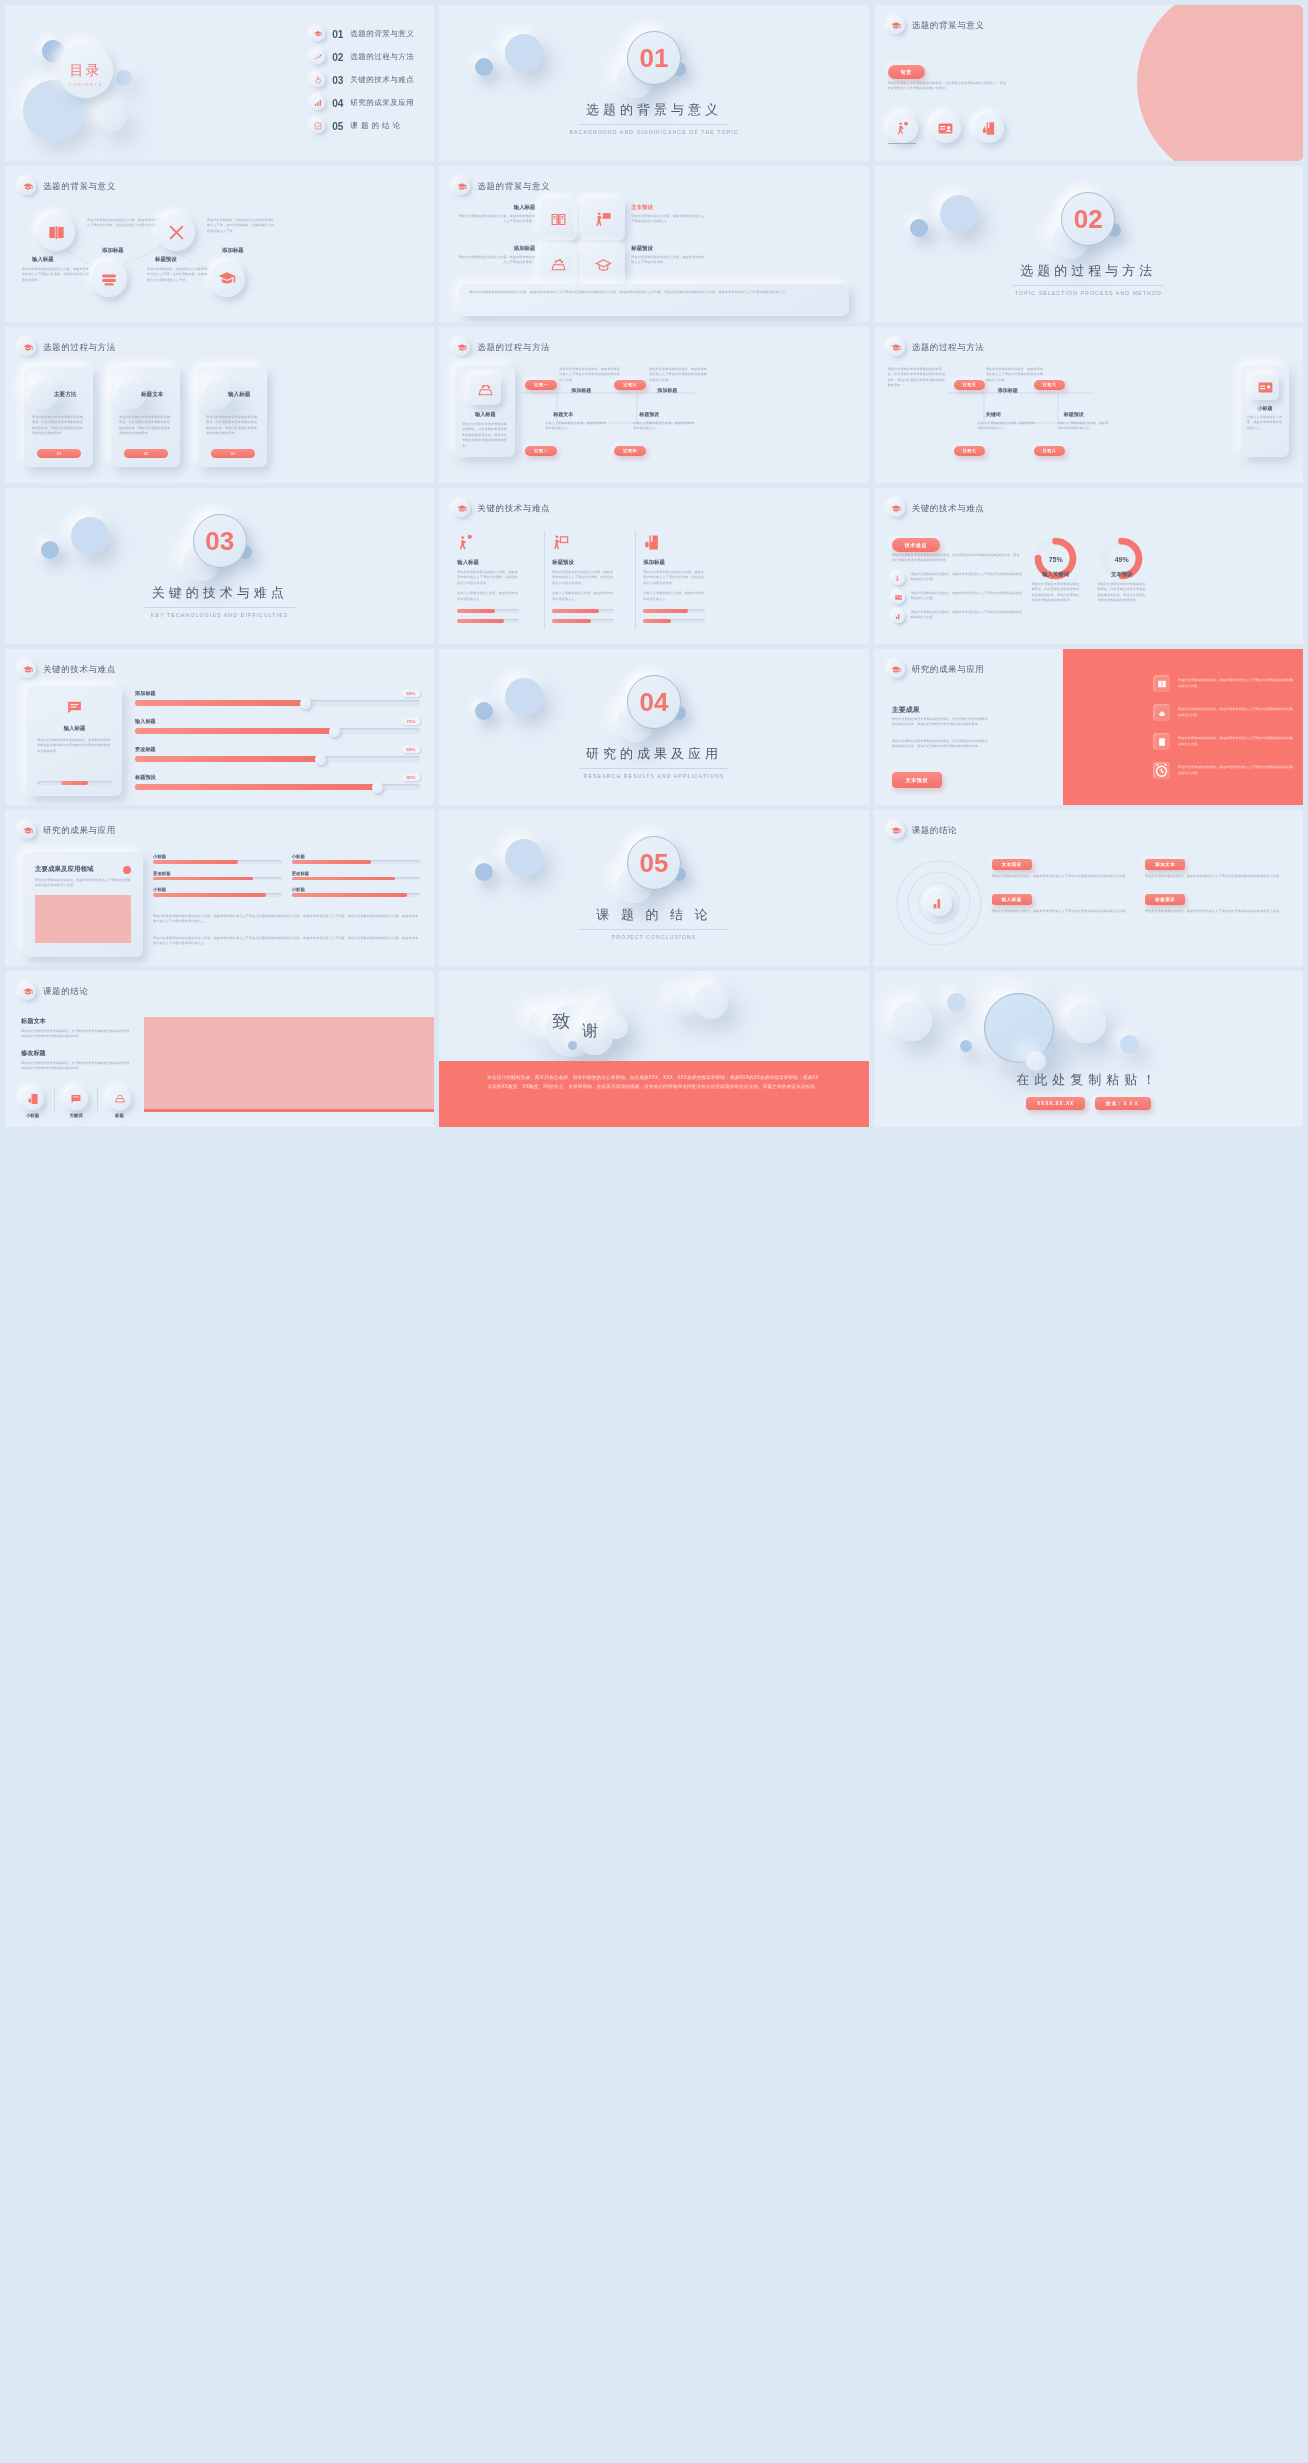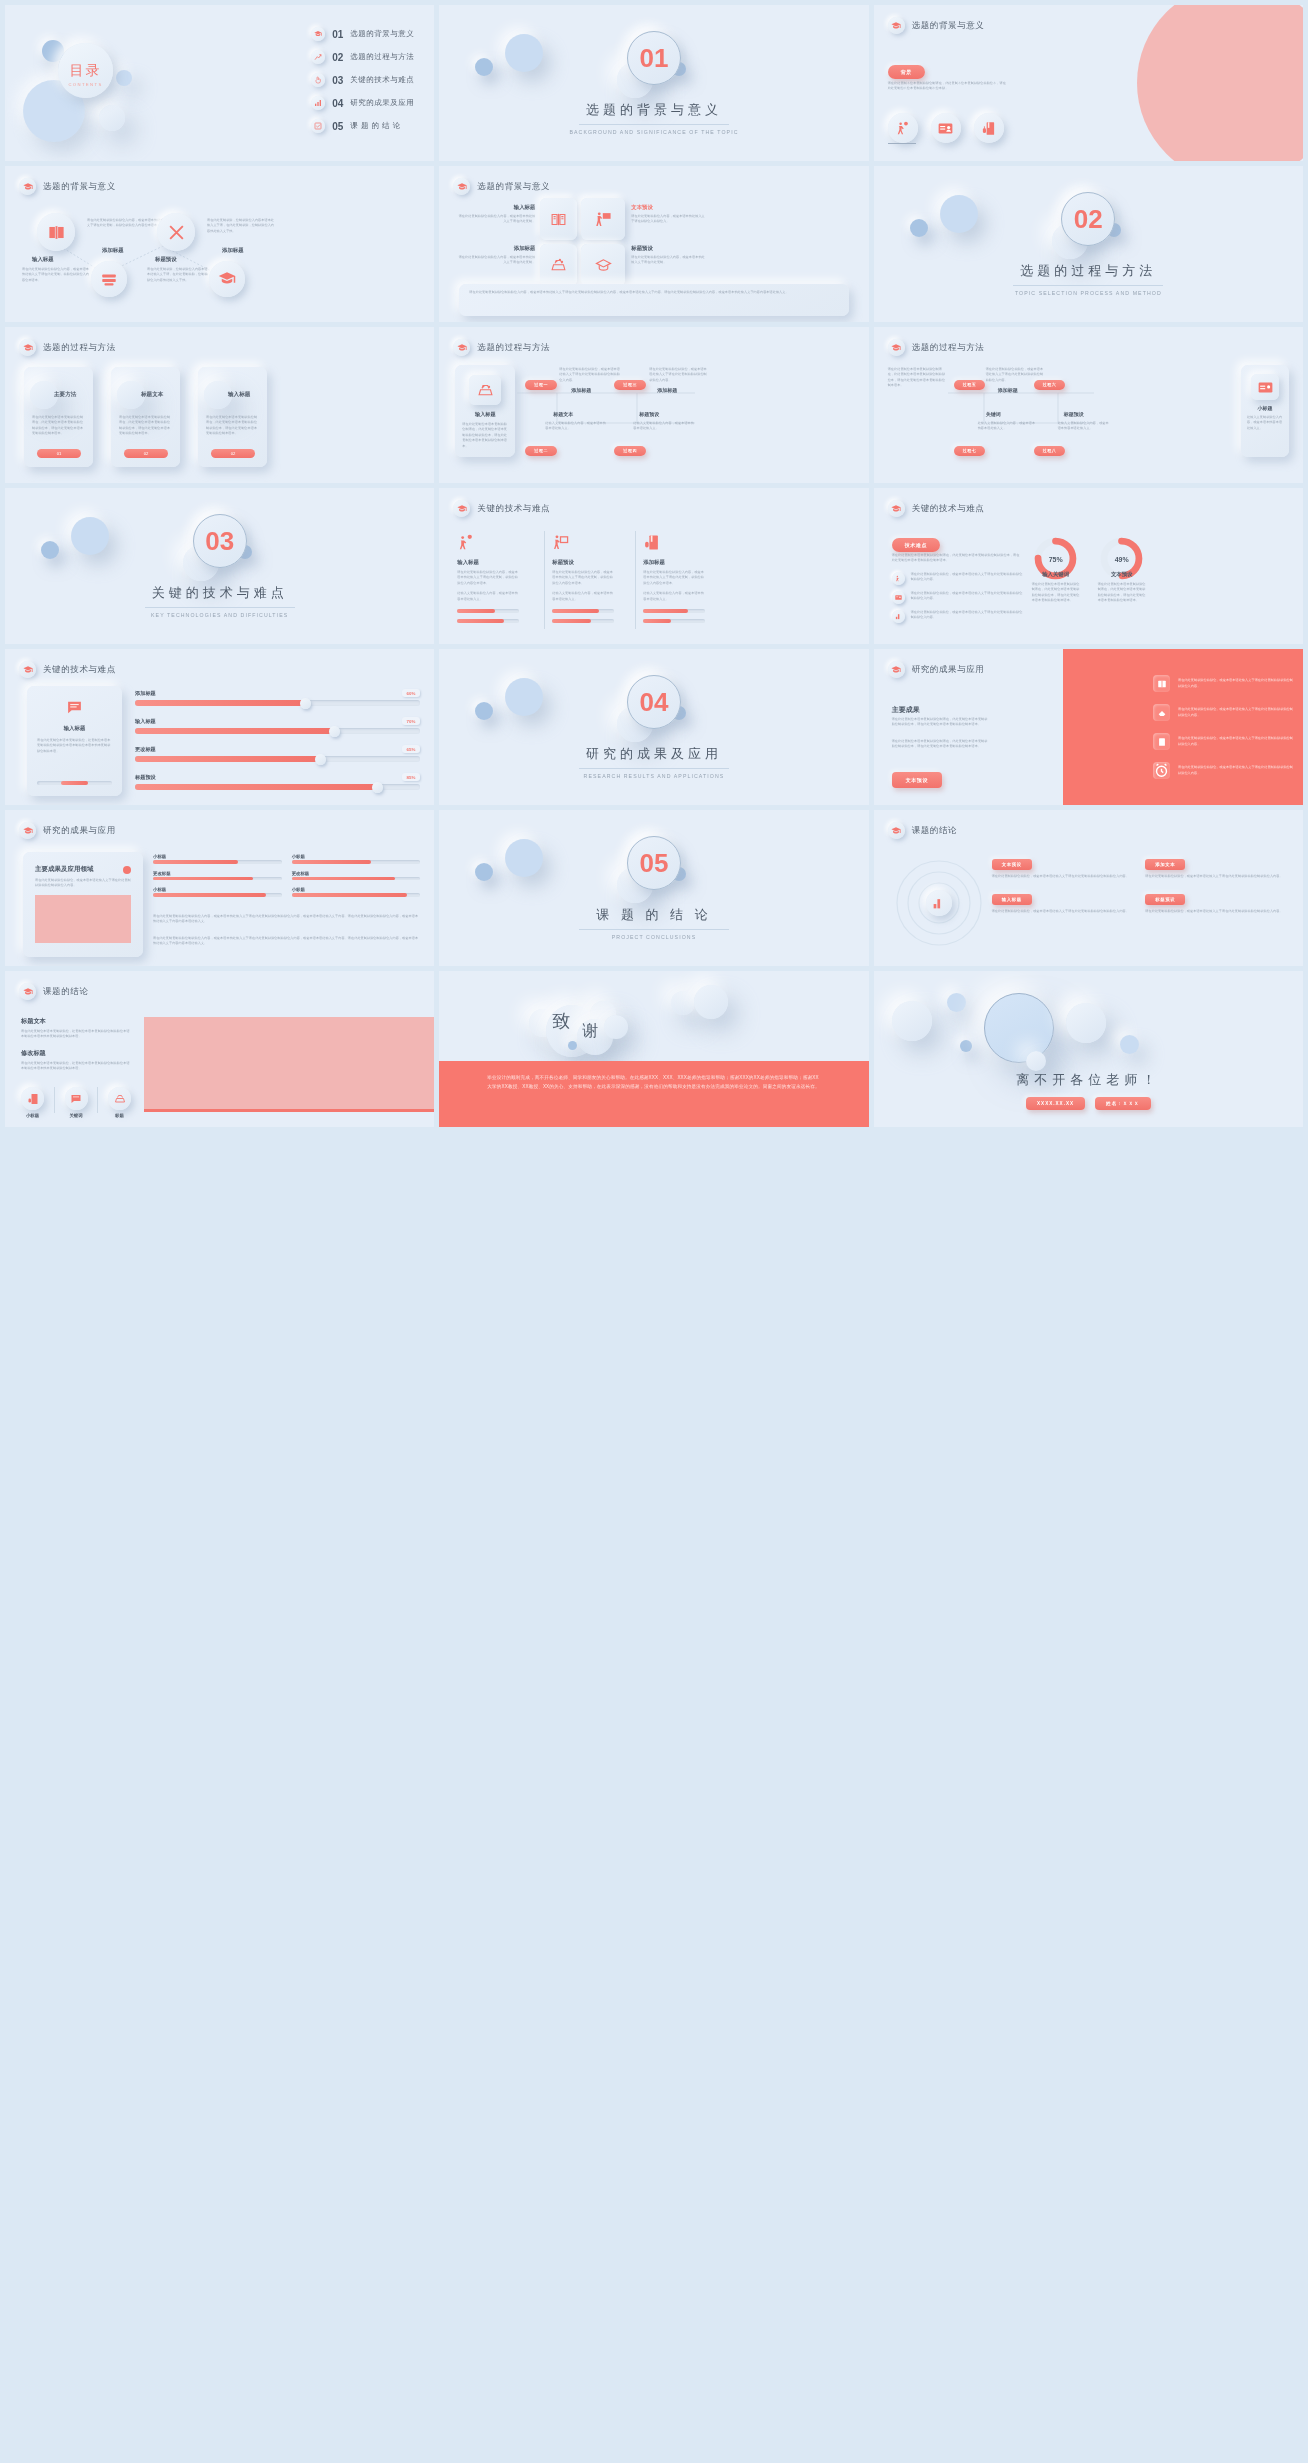--- a/index.html
+++ b/index.html
@@ -942,21 +942,21 @@
     </div>
 
     <div class="slide">
       <div class="circ c-soft" style="width:40px;height:40px;left:18px;top:30px;"></div>
       <div class="circ c-blue" style="width:19px;height:19px;left:73px;top:22px;"></div>
       <div class="circ c-dark" style="width:12px;height:12px;left:86px;top:69px;"></div>
       <div class="circ c-ring" style="width:70px;height:70px;left:110px;top:22px;"></div>
       <div class="circ c-soft" style="width:20px;height:20px;left:152px;top:80px;"></div>
       <div class="circ c-soft" style="width:40px;height:40px;left:192px;top:32px;"></div>
       <div class="circ c-blue" style="width:19px;height:19px;left:246px;top:64px;"></div>
-      <div style="position:absolute;left:0;right:0;top:100px;text-align:center;font-size:13px;letter-spacing:5px;color:#53606f">离不开各位老师！</div>
+      <div style="position:absolute;left:0;right:0;top:100px;text-align:center;font-size:13px;letter-spacing:5px;color:#53606f">在此处复制粘贴！</div>
       <div style="position:absolute;left:0;right:0;top:126px;display:flex;justify-content:center;gap:10px;">
         <span class="red-pill" style="font-size:4.6px;padding:4px 11px;border-radius:4px;letter-spacing:1px">XXXX.XX.XX</span>
         <span class="red-pill" style="font-size:4.6px;padding:4px 11px;border-radius:4px;letter-spacing:1px">姓名：ＸＸＸ</span>
       </div>
     </div>
 
   </div>
 </div>
 
 </body></html>

